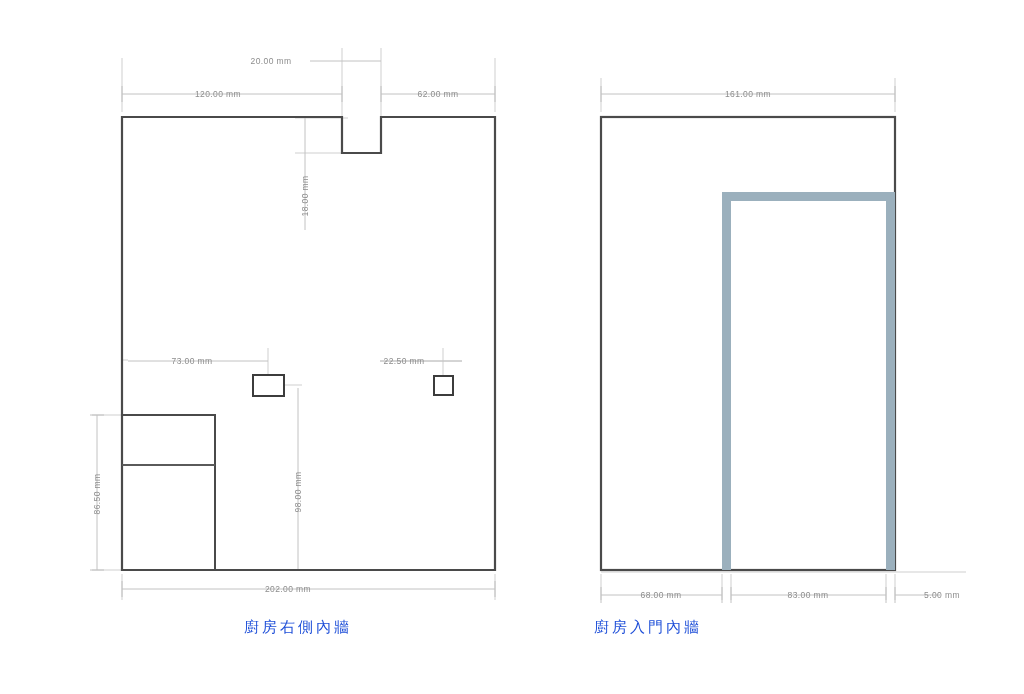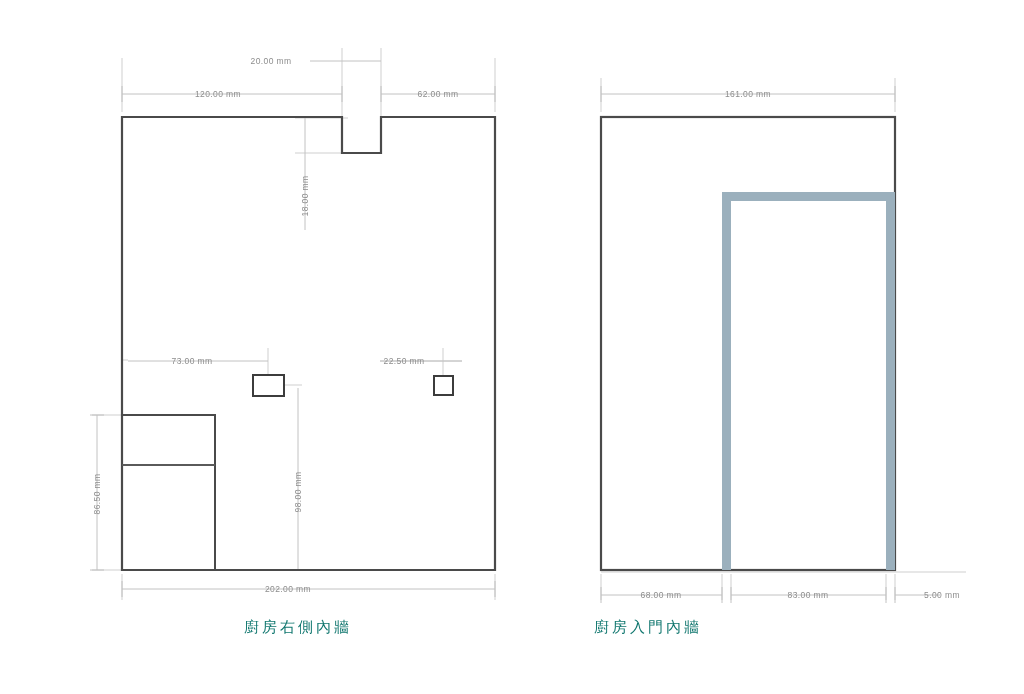--- a/index.html
+++ b/index.html
@@ -25,21 +25,21 @@
     left: 0; top: 0;
     width: 1024px;
     height: 694px;
     display: block;
   }
   .caption {
     position: absolute;
     font-family: "DejaVu Serif", "Liberation Serif", serif;
     font-size: 15px;
     letter-spacing: 3px;
-    color: #0f766e;
+    color: #1d4ed8;
     white-space: nowrap;
   }
   #caption-left  { left: 244px; top: 618px; }
   #caption-right { left: 594px; top: 618px; }
 </style>
 </head>
 <body>
 
 <div id="sheet">
 

